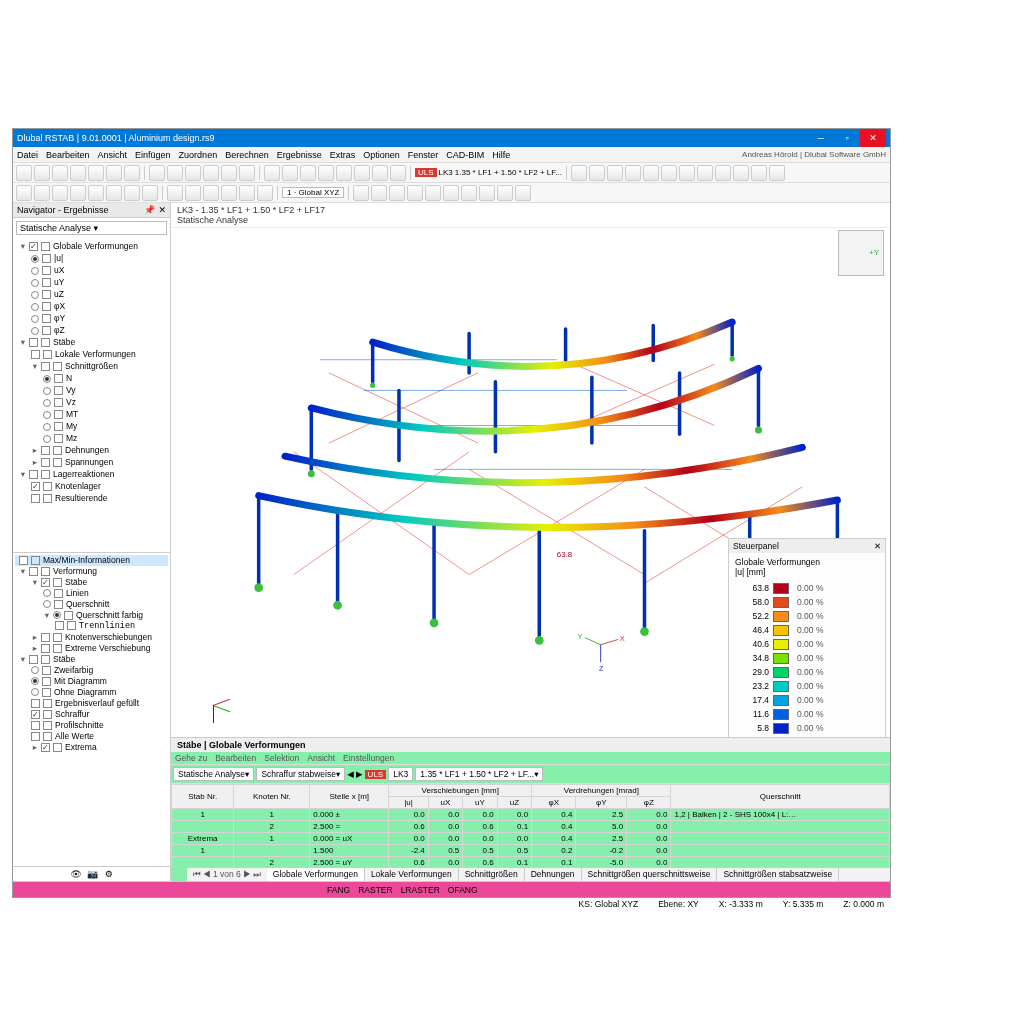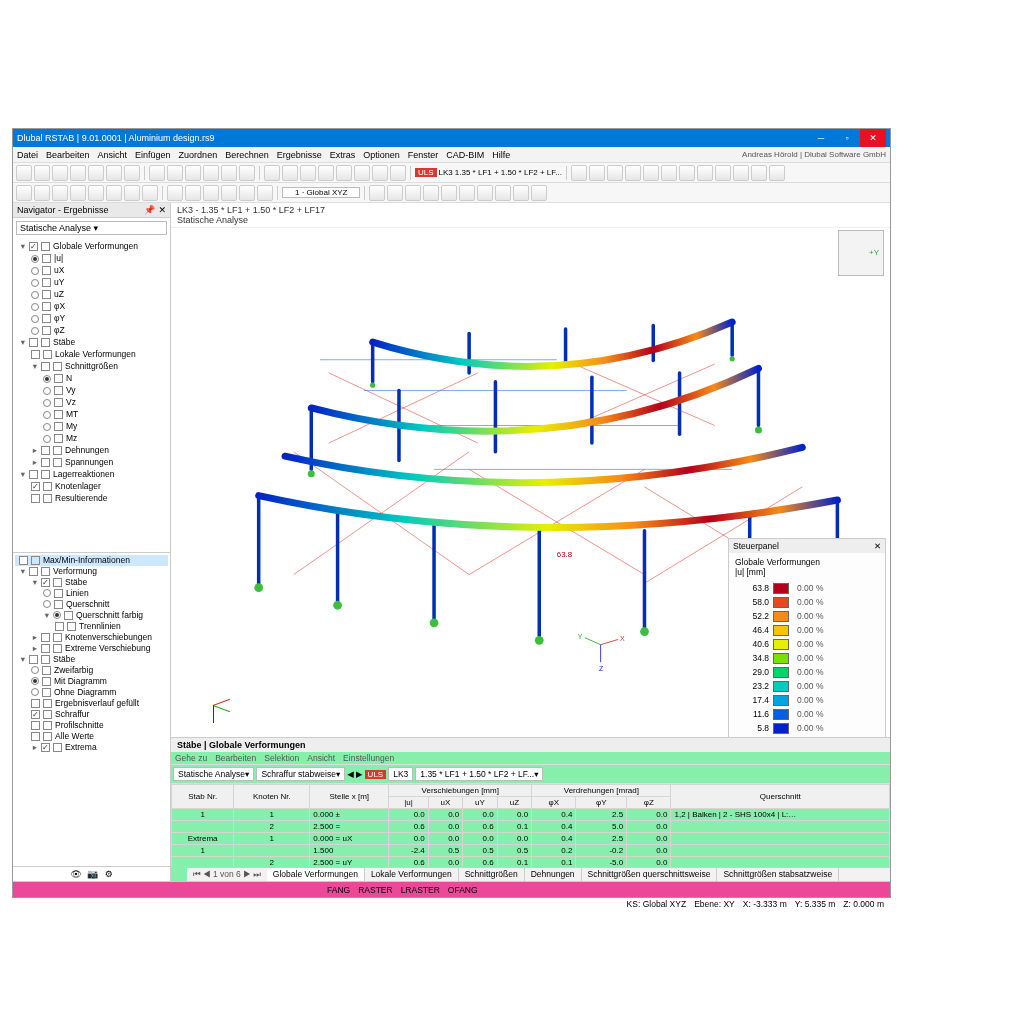--- a/index.html
+++ b/index.html
@@ -14,21 +14,21 @@
 .toolbar .tbtn { width: 16px; height: 16px; border: 1px solid #ccc; border-radius: 2px; background: linear-gradient(#fff,#e6e6e6); display: inline-block; }
 .toolbar .sep { width: 1px; height: 14px; background: #ccc; margin: 0 2px; }
 .body { flex: 1; display: flex; min-height: 0; }
 .navcol { width: 158px; background: #fff; border-right: 1px solid #ccc; display: flex; flex-direction: column; }
 .panelhdr { background: #e9e9e9; padding: 2px 4px; font-size: 9px; border-bottom: 1px solid #ccc; display: flex; justify-content: space-between; align-items: center; }
 .navselect { margin: 3px; padding: 1px 3px; border: 1px solid #bbb; font-size: 9px; background: #fff; }
 .tree { flex: 1; overflow: auto; padding: 2px 2px; font-size: 8.5px; line-height: 12px; }
 .tree .i0 { padding-left: 4px; }
 .tree .i1 { padding-left: 16px; }
 .tree .i2 { padding-left: 28px; }
-.tree .i3 { padding-left: 40px; }
+.tree .i3 { padding-left: 40px; font-family: Liberation Mono, monospace; }
 .tree .cb { display:inline-block; width:9px; height:9px; border:1px solid #888; margin-right:3px; vertical-align:middle; background:#fff; position:relative; }
 .tree .cb.on::after{content:"✓";position:absolute;left:0;top:-2px;font-size:8px;color:#333;}
 .tree .radio { display:inline-block; width:8px; height:8px; border:1px solid #888; border-radius:50%; margin-right:3px; vertical-align:middle; }
 .tree .radio.on::after{content:"";display:block;width:4px;height:4px;background:#333;border-radius:50%;margin:1px;}
 .tree .exp { display:inline-block; width:8px; text-align:center; color:#666; margin-right:2px;}
 .tree .ic { display:inline-block; width:9px; height:9px; border:1px solid #888; margin-right:3px; vertical-align:middle;}
 .hl { background:#cde7ff; }
 .viewport { flex: 1; display: flex; flex-direction: column; min-width: 0; }
 .vphdr { padding: 2px 6px; font-size: 9px; color: #333; background: #fff; border-bottom: 1px solid #eee; }
 .canvas { flex: 1; background: #fff; position: relative; overflow: hidden; }
@@ -52,21 +52,21 @@
 .rtable table{border-collapse:collapse;width:100%;font-size:8px;}
 .rtable th,.rtable td{border:1px solid #d5d5d5;padding:1px 3px;text-align:right;white-space:nowrap;}
 .rtable th{background:#f0f0f0;font-weight:normal;text-align:center;}
 .rtable td.l{text-align:left;}
 .rtable td.c{text-align:center;}
 .tabrow{display:flex;border-top:1px solid #ccc;background:#f2f2f2;font-size:8.5px;margin-left:16px;}
 .tabrow .pg{padding:1px 6px;color:#555;}
 .tabrow .tab{padding:1px 6px;border-right:1px solid #ccc;}
 .tabrow .tab.active{background:#fff;}
 .statusbar{height:16px;background:#ec4899;border-top:1px solid #ccc;display:flex;align-items:center;font-size:8.5px;gap:8px;padding:0 6px;}
-.statusbar .r{margin-left:auto;display:flex;gap:8px;margin-top:28px;}
+.statusbar .r{margin-left:auto;display:flex;gap:20px;margin-top:28px;}
 .lowernav{height:210px;border-top:1px solid #ccc;overflow:auto;font-size:8.5px;line-height:11px;}
 .axes{position:absolute;left:22px;bottom:12px;width:40px;height:40px;}
 .axes .x{position:absolute;left:20px;top:20px;width:18px;height:1px;background:#c33;transform:rotate(-20deg);transform-origin:left;}
 .axes .y{position:absolute;left:20px;top:20px;width:18px;height:1px;background:#2a2;transform:rotate(20deg);transform-origin:left;}
 .axes .z{position:absolute;left:20px;top:20px;width:1px;height:18px;background:#22c;}
 </style>
 </head>
 <body>
 
 <div class="frame">
@@ -146,21 +146,21 @@
       <span class="tbtn"></span>
       <span class="tbtn"></span>
     <span class="sep"></span>
     <span class="tbtn"></span>
       <span class="tbtn"></span>
       <span class="tbtn"></span>
       <span class="tbtn"></span>
       <span class="tbtn"></span>
       <span class="tbtn"></span>
     <span class="sep"></span>
-    <span style="font-size:8px;border:1px solid #bbb;padding:0 12px;background:#fff;">1 · Global XYZ</span>
+    <span style="font-size:8px;border:1px solid #bbb;padding:0 4px;background:#fff;">1 · Global XYZ</span>
     <span class="sep"></span>
     <span class="tbtn"></span>
       <span class="tbtn"></span>
       <span class="tbtn"></span>
       <span class="tbtn"></span>
       <span class="tbtn"></span>
       <span class="tbtn"></span>
       <span class="tbtn"></span>
       <span class="tbtn"></span>
       <span class="tbtn"></span>

